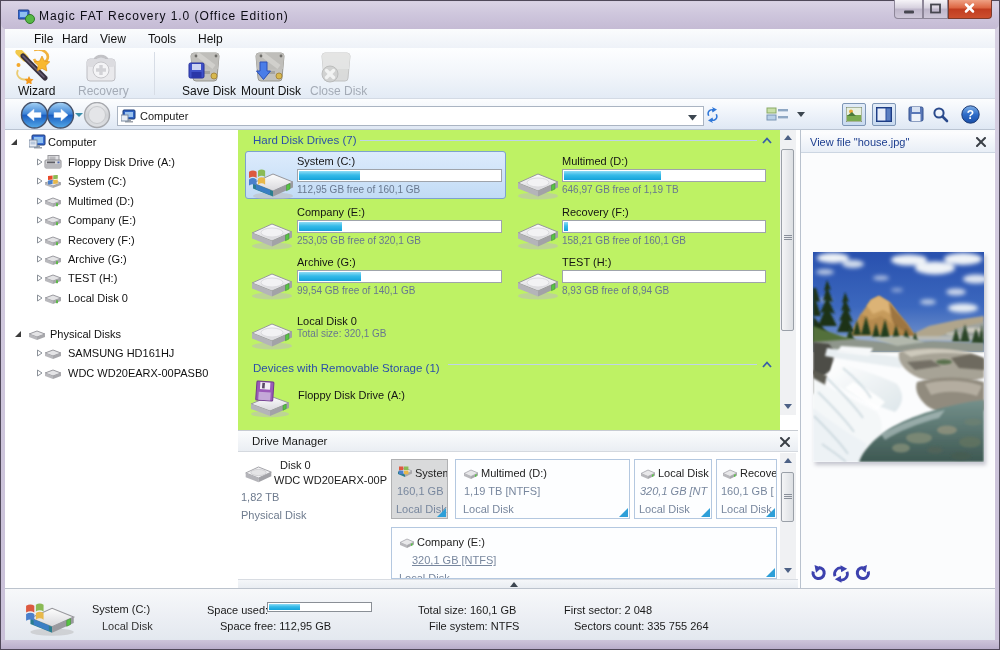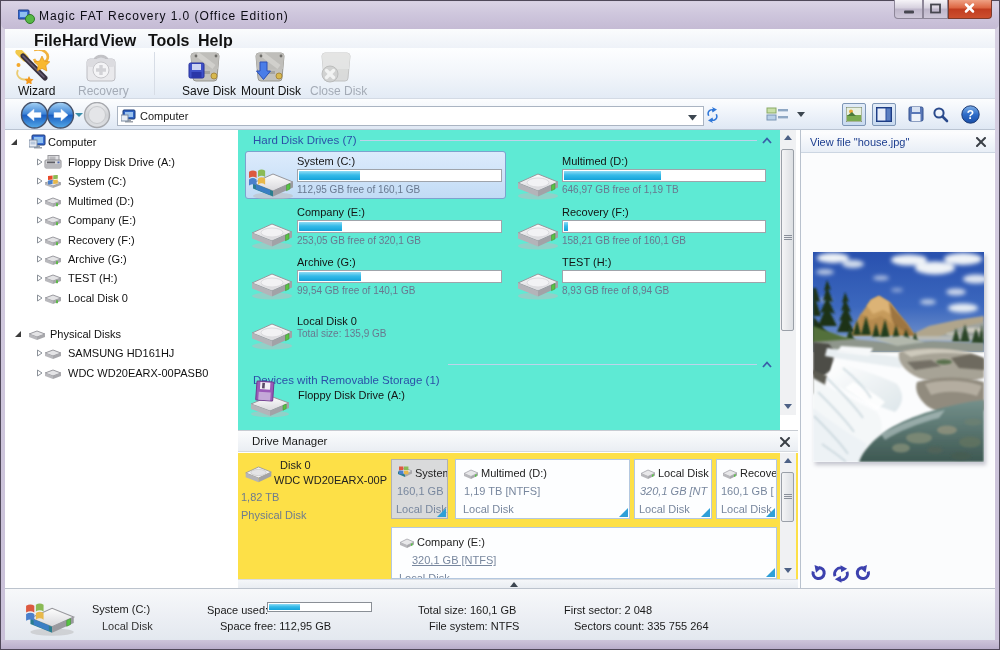--- a/index.html
+++ b/index.html
@@ -7,21 +7,21 @@
 body{font-family:"Liberation Sans",sans-serif;font-size:11px;color:#1a1a1a;background:#cbc2d8;position:relative;}
 .abs{position:absolute;}
 
 #frame{position:absolute;inset:0;background:linear-gradient(180deg,#d7d0e2 0%,#c9c0d8 100%);border:1px solid #50495a;}
 #titlebar{position:absolute;left:1px;top:2px;right:1px;height:28px;background:linear-gradient(180deg,#dad3e5 0%,#cfc7dd 40%,#c4bad4 100%);border-radius:7px;}
 #title-text{position:absolute;left:38px;top:7px;font-size:12px;letter-spacing:0.95px;color:#0c0c14;}
 .capbtn{position:absolute;top:0;height:19px;border:1px solid #8e8799;border-top:none;background:linear-gradient(180deg,#f6f4f8 0%,#d6d0de 45%,#beb6ca 50%,#cfc8d9 100%);}
 #btn-close{background:linear-gradient(180deg,#efa184 0%,#dd6744 42%,#c13d20 52%,#cc4f2e 100%);}
 
 #menubar{position:absolute;left:5px;top:29px;width:990px;height:19px;background:linear-gradient(180deg,#fbfcfd,#eef2f8);}
-.menu-item{position:absolute;top:3px;font-size:16px;color:#111;font-weight:bold;}
+.menu-item{position:absolute;top:3px;font-size:12px;color:#111;}
 
 #toolbar{position:absolute;left:5px;top:48px;width:990px;height:51px;background:linear-gradient(180deg,#fdfeff 0%,#f1f5fa 55%,#e3ebf5 100%);border-bottom:1px solid #d3dae4;}
 .tb-label{position:absolute;font-size:12px;color:#111;white-space:nowrap;}
 .tb-label.dis{color:#a4abb6;}
 #tb-sep{position:absolute;left:149px;top:4px;height:43px;width:1px;background:#d7dde6;}
 
 #addrbar{position:absolute;left:5px;top:99px;width:990px;height:31px;background:linear-gradient(180deg,#fcfdfe 0%,#eef3fa 50%,#dfe8f4 100%);border-bottom:1px solid #bac4d2;}
 #addr-field{position:absolute;left:112px;top:7px;width:587px;height:20px;background:#fff;border:1px solid #aab4c2;}
 
 #content{position:absolute;left:5px;top:130px;width:990px;height:458px;background:#fff;}
@@ -33,21 +33,21 @@
 .drive-name{position:absolute;font-size:11px;color:#141414;white-space:nowrap;}
 .drive-free{position:absolute;font-size:10px;color:#68788f;white-space:nowrap;}
 .pbar{position:absolute;height:13px;background:#fff;border:1px solid #9fa4ab;}
 .pfill{position:absolute;left:1px;top:1px;bottom:1px;background:linear-gradient(180deg,#8fdcf5 0%,#36bbe9 45%,#13a3da 100%);}
 #selbox{position:absolute;left:7px;top:21px;width:261px;height:48px;border:1px solid #7da2ce;border-radius:3px;background:linear-gradient(180deg,#dcebfc 0%,#cde2f8 60%,#c1dbf5 100%);}
 
 .sb{position:absolute;width:16px;background:#f0f1f3;}
 .sb-thumb{position:absolute;left:1px;width:13px;border:1px solid #9aa0a8;border-radius:2px;background:linear-gradient(90deg,#f4f5f6,#dcdfe3);}
 
 #dm-head{position:absolute;left:238px;top:430px;width:560px;height:22px;background:linear-gradient(180deg,#fbfcfd 0%,#eaeef3 100%);border-top:1px solid #c8ccd3;border-bottom:1px solid #d5d9df;}
-#dm-body{position:absolute;left:238px;top:453px;width:560px;height:135px;background:#fde047;}
+#dm-body{position:absolute;left:238px;top:453px;width:560px;height:135px;background:#ffffff;}
 .dm-card{position:absolute;background:#fdfeff;border:1px solid #b4c8e0;overflow:hidden;}
 .dm-title{position:absolute;font-size:11px;color:#222;white-space:nowrap;font-weight:bold;}
 .dm-sub{position:absolute;font-size:11px;color:#78879e;white-space:nowrap;}
 .dm-tri{position:absolute;right:1px;bottom:1px;width:0;height:0;border-left:9px solid transparent;border-bottom:9px solid #2e9fd8;}
 
 #preview{position:absolute;left:800px;top:130px;width:194px;height:458px;background:#fbfcfd;border-left:1px solid #b9c2ce;}
 #pv-head{position:absolute;left:0;top:2px;width:194px;height:21px;background:linear-gradient(180deg,#fdfdfe 0%,#e8eef6 100%);border-bottom:1px solid #ccd6e2;}
 
 #statusbar{position:absolute;left:5px;top:588px;width:990px;height:52px;background:linear-gradient(180deg,#f7f8fa 0%,#eceff4 55%,#e3e8ef 100%);border-top:1px solid #bcc3cd;}
 .st{position:absolute;font-size:11px;color:#1a1a1a;white-space:nowrap;}
@@ -444,21 +444,21 @@
       <path d="M1,5.5 L8,8.5 L8,11 L1,8z" fill="#2a7d8e"></path>
       <path d="M15,5 L8,8.5 L8,11 L15,7.5z" fill="#a8a8ac"></path>
       <rect x="2" y="0.5" width="4.4" height="3.6" fill="#dc5940"></rect>
       <rect x="7" y="0.5" width="4.4" height="3.6" fill="#8aba55"></rect>
       <rect x="2" y="4.6" width="4.4" height="3.6" fill="#4a80cc"></rect>
       <rect x="7" y="4.6" width="4.4" height="3.6" fill="#e8b84a"></rect>
     </symbol>
   </defs>
 </svg>
 
-<div id="main" class="abs" style="left:238px;top:130px;width:542px;height:300px;background:#5eead4;">
+<div id="main" class="abs" style="left:238px;top:130px;width:542px;height:300px;background:#bef264;">
 
   <span class="sect-head" style="left:15px;top:4px;">Hard Disk Drives (7)</span>
   <div class="sect-line" style="left:122px;top:10px;width:397px;"></div>
   <svg class="abs" style="left:524px;top:7px" width="10" height="7">
       <path d="M1,6 L5,1.5 L9,6" fill="none" stroke="#3a5fa8" stroke-width="1.8"></path>
     </svg>
 
   <div id="selbox"></div>
 
   <svg class="abs" style="left:10px;top:36px" width="48" height="34">
@@ -510,23 +510,23 @@
       <use href="#hdd"></use>
     </svg>
   <span class="drive-name" style="left:324px;top:126px;">TEST (H:)</span>
   <div class="pbar" style="left:324px;top:140px;width:204px;"></div>
   <span class="drive-free" style="left:324px;top:155px;">8,93 GB free of 8,94 GB</span>
 
   <svg class="abs" style="left:11px;top:190px" width="46" height="30">
       <use href="#hdd"></use>
     </svg>
   <span class="drive-name" style="left:59px;top:185px;">Local Disk 0</span>
-  <span class="drive-free" style="left:59px;top:198px;">Total size: 135,9 GB</span>
-
-  <span class="sect-head" style="left:15px;top:244px;">Devices with Removable Storage (1)</span>
+  <span class="drive-free" style="left:59px;top:198px;">Total size: 320,1 GB</span>
+
+  <span class="sect-head" style="left:15px;top:232px;">Devices with Removable Storage (1)</span>
   <div class="sect-line" style="left:210px;top:234px;width:309px;"></div>
   <svg class="abs" style="left:524px;top:231px" width="10" height="7">
       <path d="M1,6 L5,1.5 L9,6" fill="none" stroke="#3a5fa8" stroke-width="1.8"></path>
     </svg>
 
   <svg class="abs" style="left:10px;top:250px" width="46" height="38" viewBox="0 0 46 38">
     <ellipse cx="22" cy="34" rx="19" ry="3.2" fill="#bcbcbe" opacity="0.55"></ellipse>
     <path d="M3,24 L22,16 L41,23 L22,31z" fill="url(#hddtop)" stroke="#97979c"></path>
     <path d="M3,24 L22,31 L22,36 L3,29z" fill="#b4b4b9"></path>
     <path d="M41,23 L22,31 L22,36 L41,28z" fill="#a2a2a7"></path>

